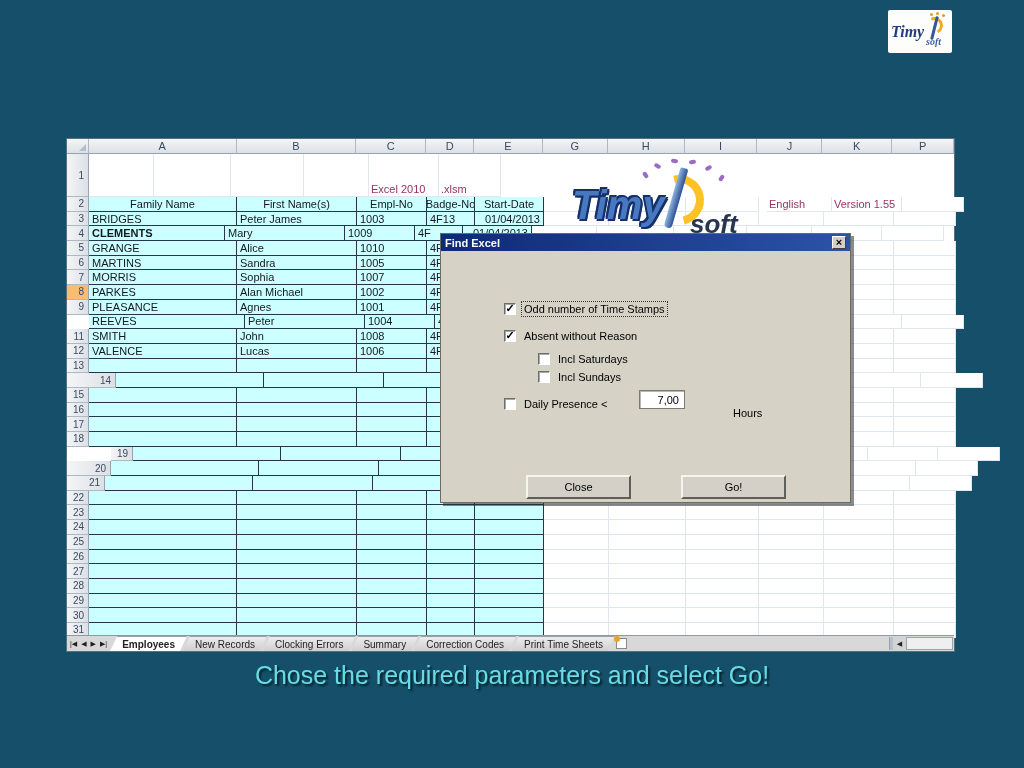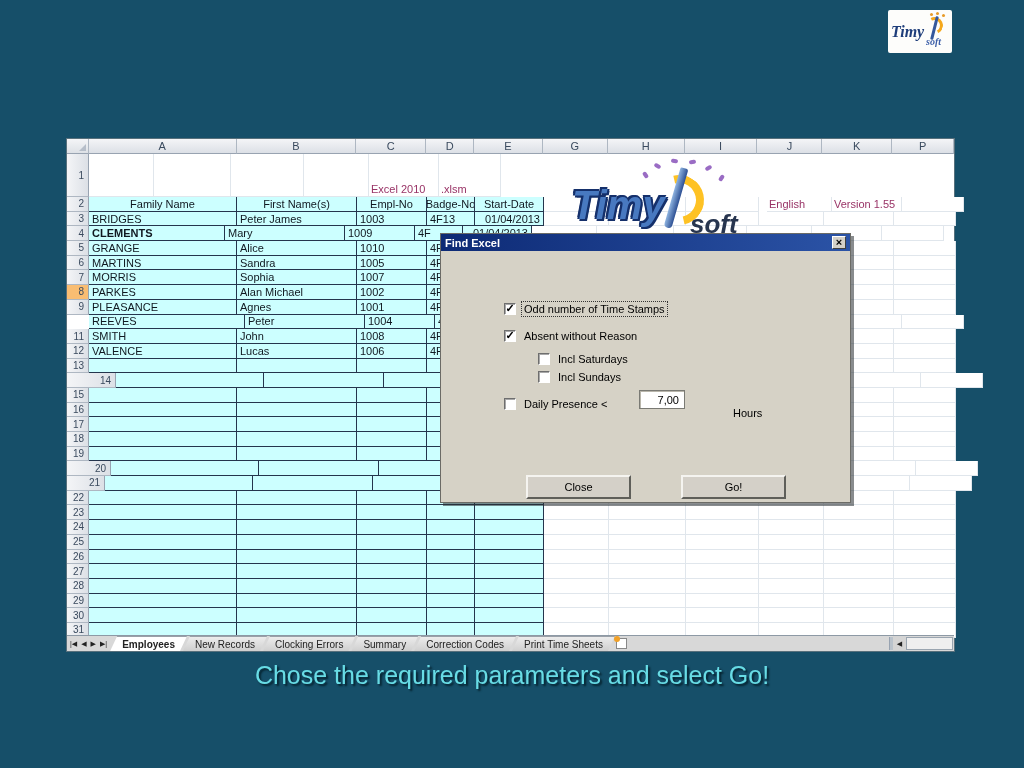--- a/index.html
+++ b/index.html
@@ -386,21 +386,21 @@
         <div class="cell cyan" style="width: 48px;"></div>
         <div class="cell cyan" style="width: 69px;"></div>
         <div class="rcell" style="width: 65px;"></div>
         <div class="rcell" style="width: 77px;"></div>
         <div class="rcell" style="width: 73px;"></div>
         <div class="rcell" style="width: 65px;"></div>
         <div class="rcell" style="width: 70px;"></div>
         <div class="rcell" style="width: 62px;"></div>
       </div>
       <div class="grow" style="height: 14.7px;">
-        <div class="rh" style="width: 22px;">19</div>
+        <div class="rh" style="width: 22px; margin-left: 44px;">19</div>
         <div class="cell cyan" style="width: 148px;"></div>
         <div class="cell cyan" style="width: 120px;"></div>
         <div class="cell cyan" style="width: 70px;"></div>
         <div class="cell cyan" style="width: 48px;"></div>
         <div class="cell cyan" style="width: 69px;"></div>
         <div class="rcell" style="width: 65px;"></div>
         <div class="rcell" style="width: 77px;"></div>
         <div class="rcell" style="width: 73px;"></div>
         <div class="rcell" style="width: 65px;"></div>
         <div class="rcell" style="width: 70px;"></div>

